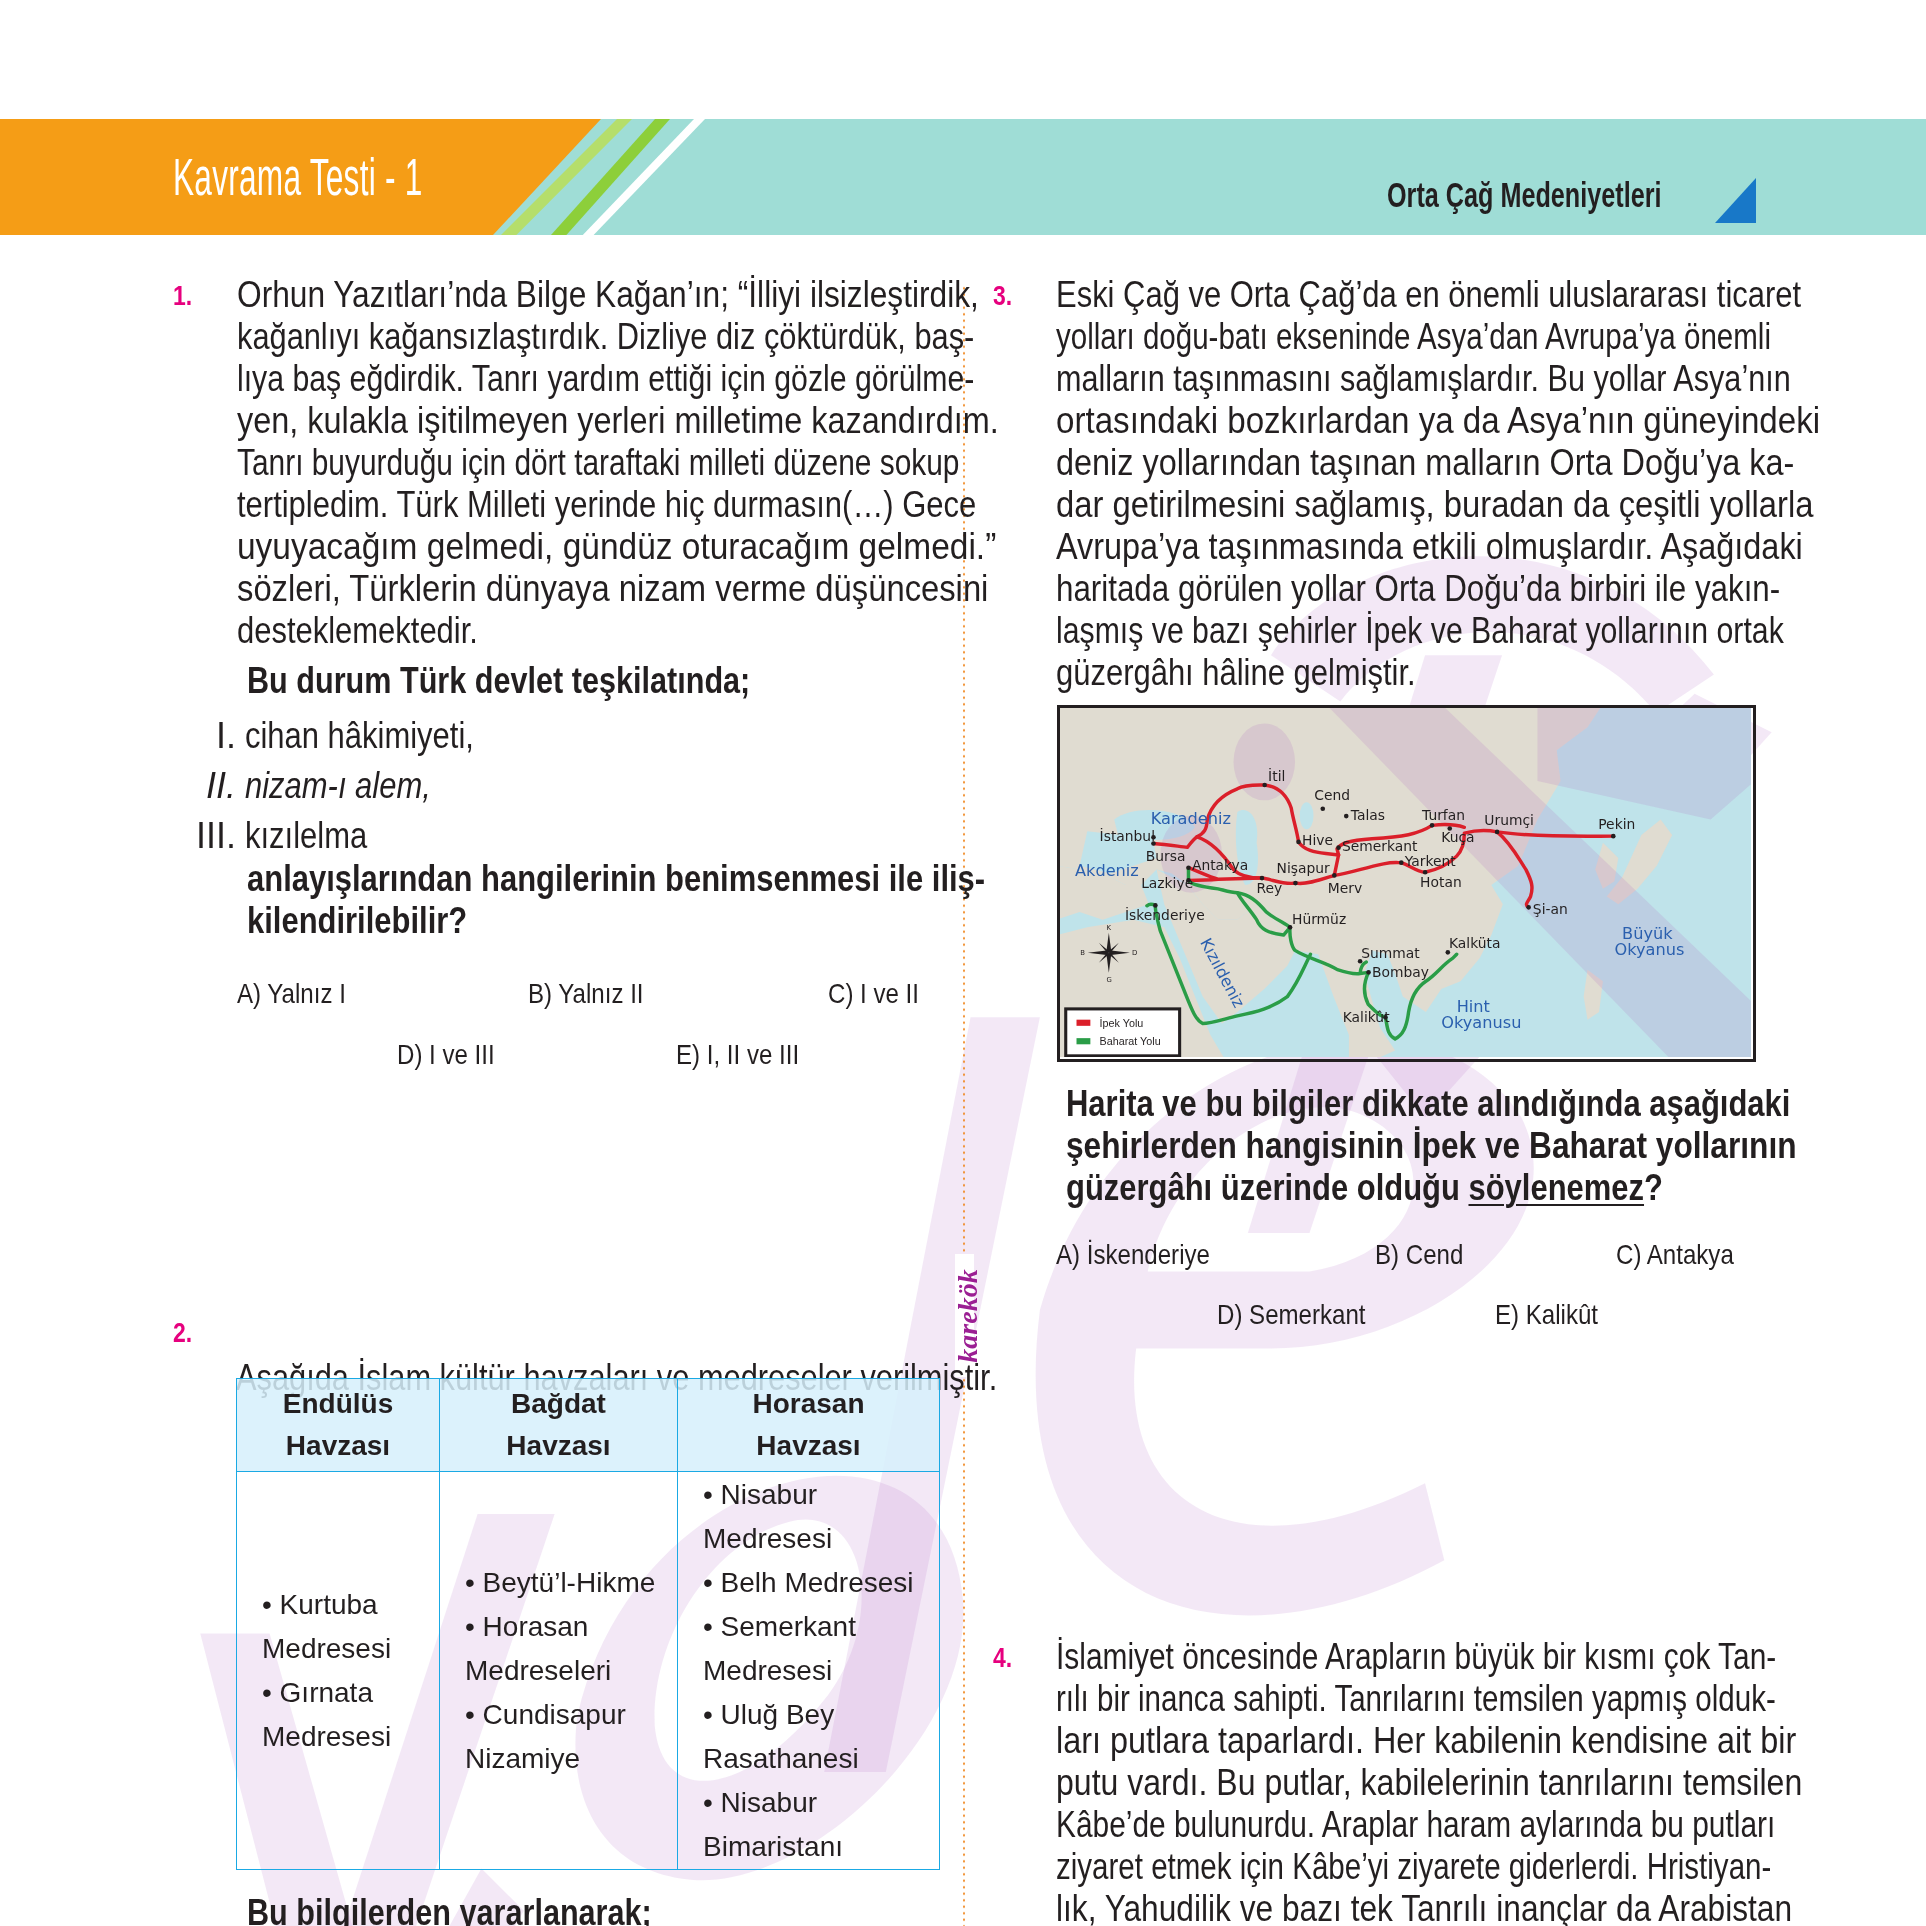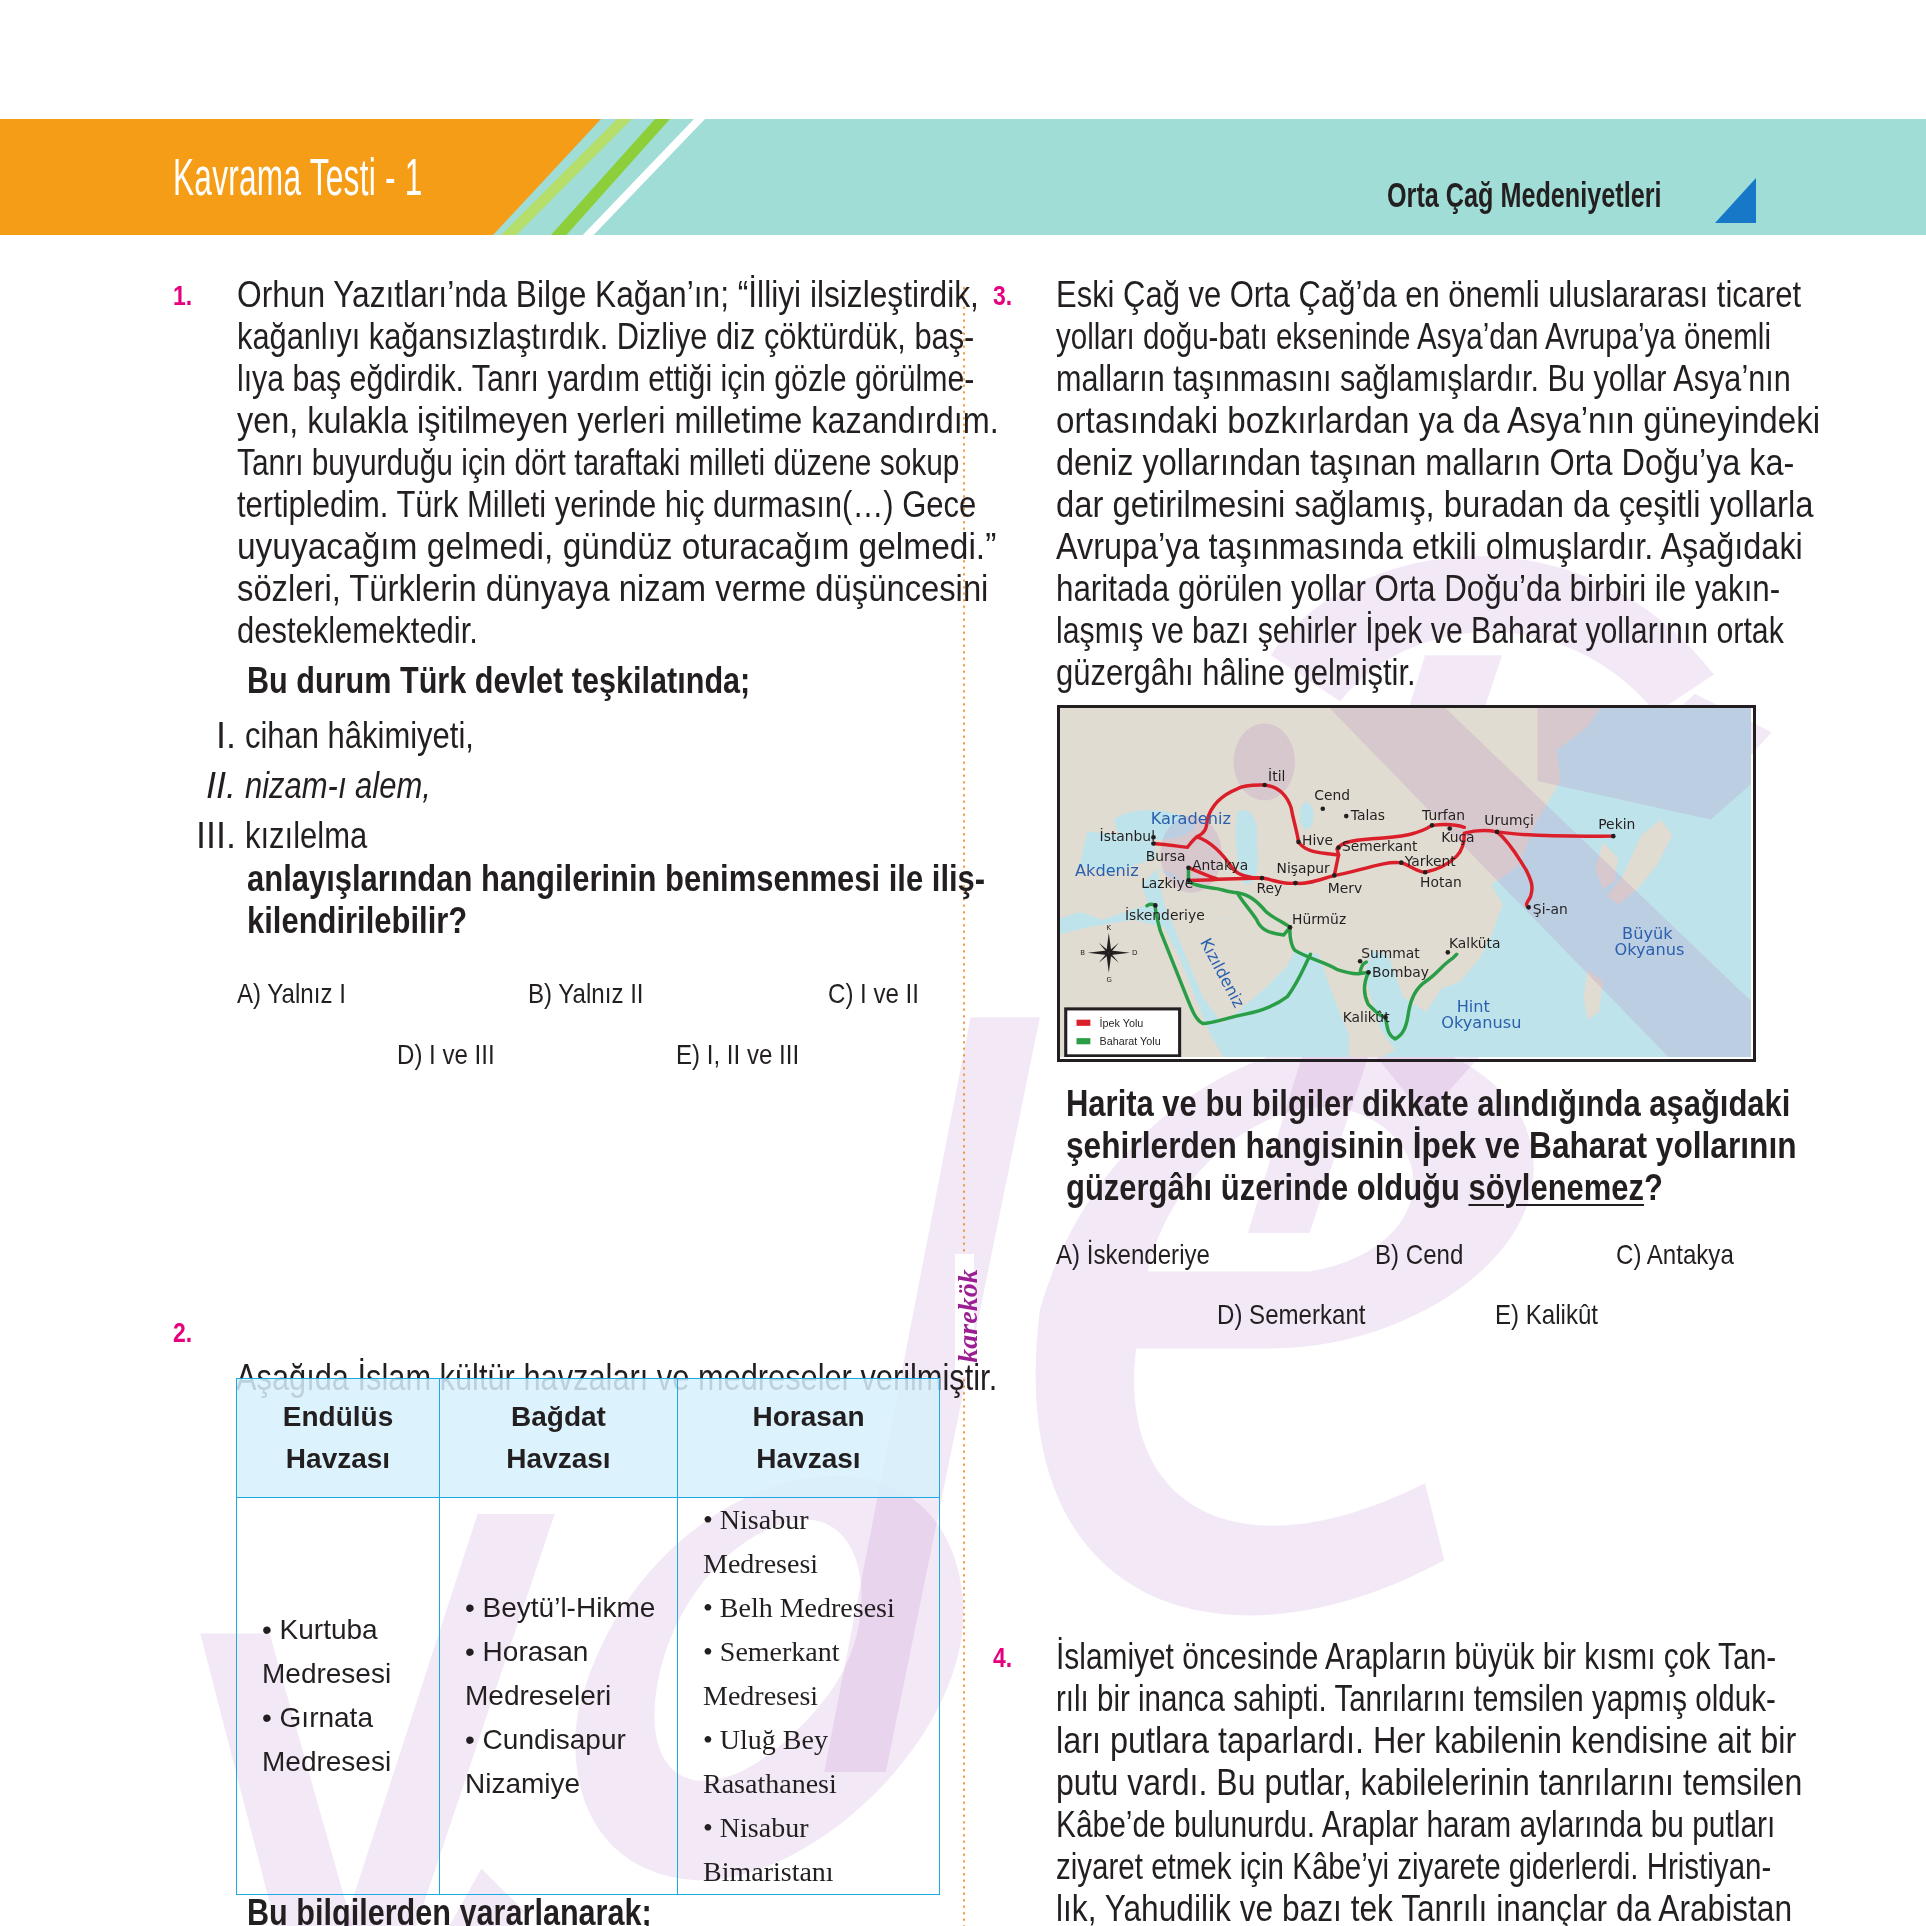--- a/index.html
+++ b/index.html
@@ -76,26 +76,26 @@
   .watermark { left:0; top:0; width:1965px; height:2512px; pointer-events:none; }
 
   
   .htable {
     position:absolute; left:236px; top:1378px; width:702px; height:492px;
     border-collapse:collapse; font-size:28px; table-layout:fixed;
   }
   .htable th, .htable td { border:1.9px solid #1aa9e4; }
   .htable th {
     background:rgba(214,240,251,0.85); font-weight:bold; text-align:center;
-    height:83px; line-height:42px; padding:17px;
+    height:83px; line-height:42px; padding:4px;
   }
   .htable td { vertical-align:middle; padding:0 0 0 27px; line-height:44px; }
   .htable td.c1 { padding-left:25px; }
   .htable td.c2 { padding-left:25px; }
-  .htable td.c3 { padding-left:25px; padding-right:11px;font-family:Liberation Serif, serif; }
+  .htable td.c3 { padding-left:25px; padding-right:11px; }
   .htable .item { display:block; white-space:nowrap; }
 
   
   .map {
     left:1057px; top:705px; width:699px; height:357px;
     border:3.9px solid #231f20; box-sizing:border-box; overflow:hidden;
   }
   .map svg { display:block; }
   .map-label { font-family:"DejaVu Sans", sans-serif; font-size:36px; fill:#231f20; }
   .sea-label { font-family:"DejaVu Sans", sans-serif; font-size:42px; fill:#2a5fae; }

